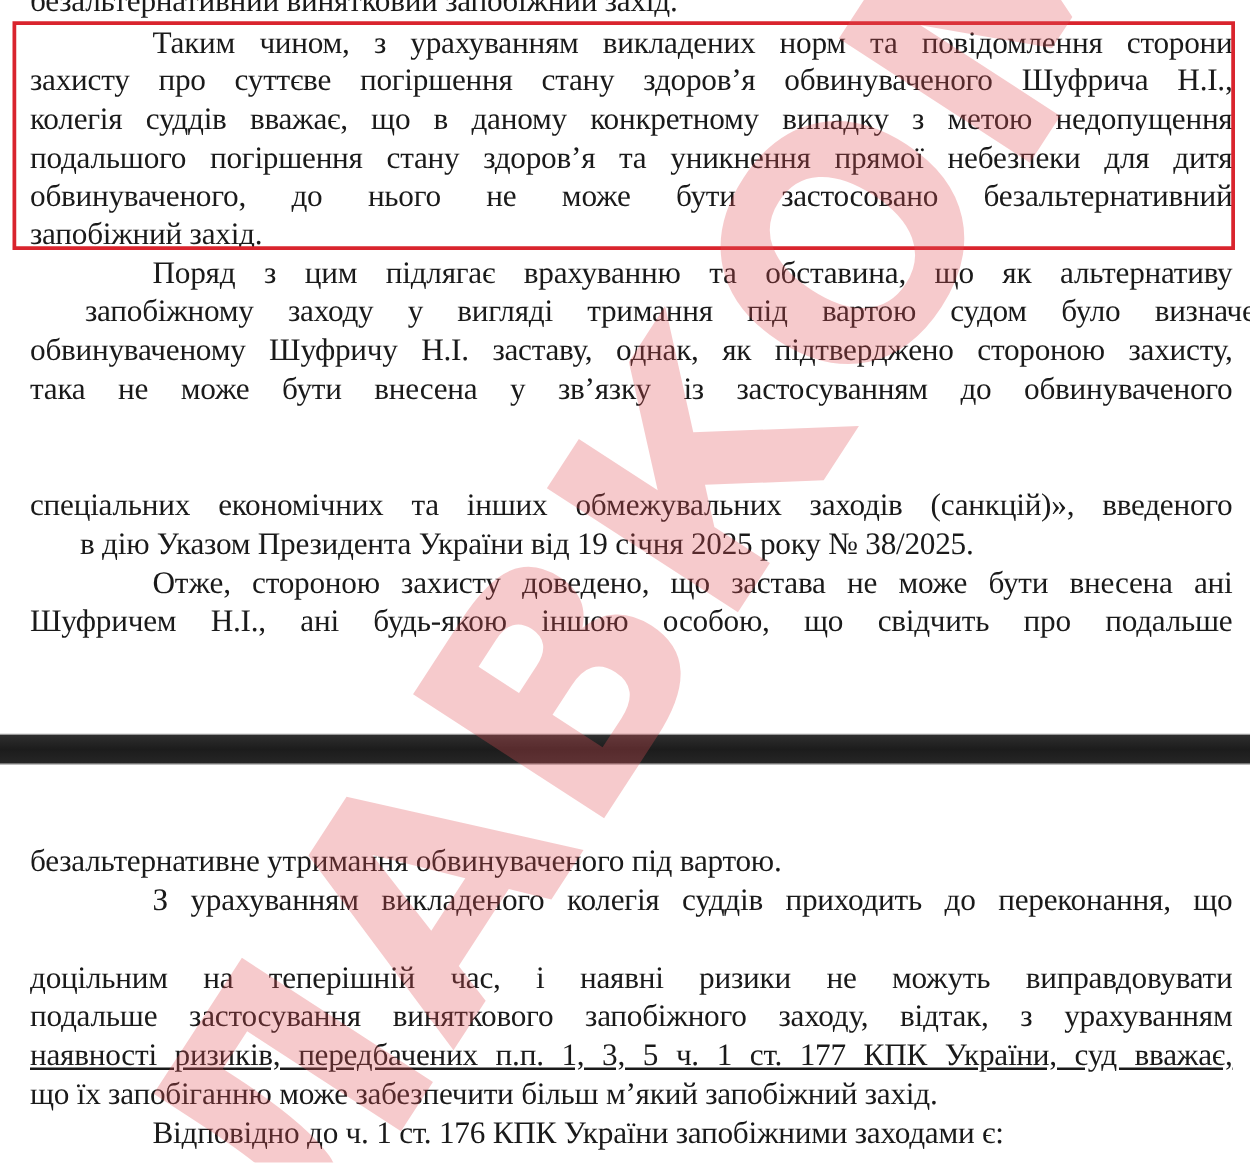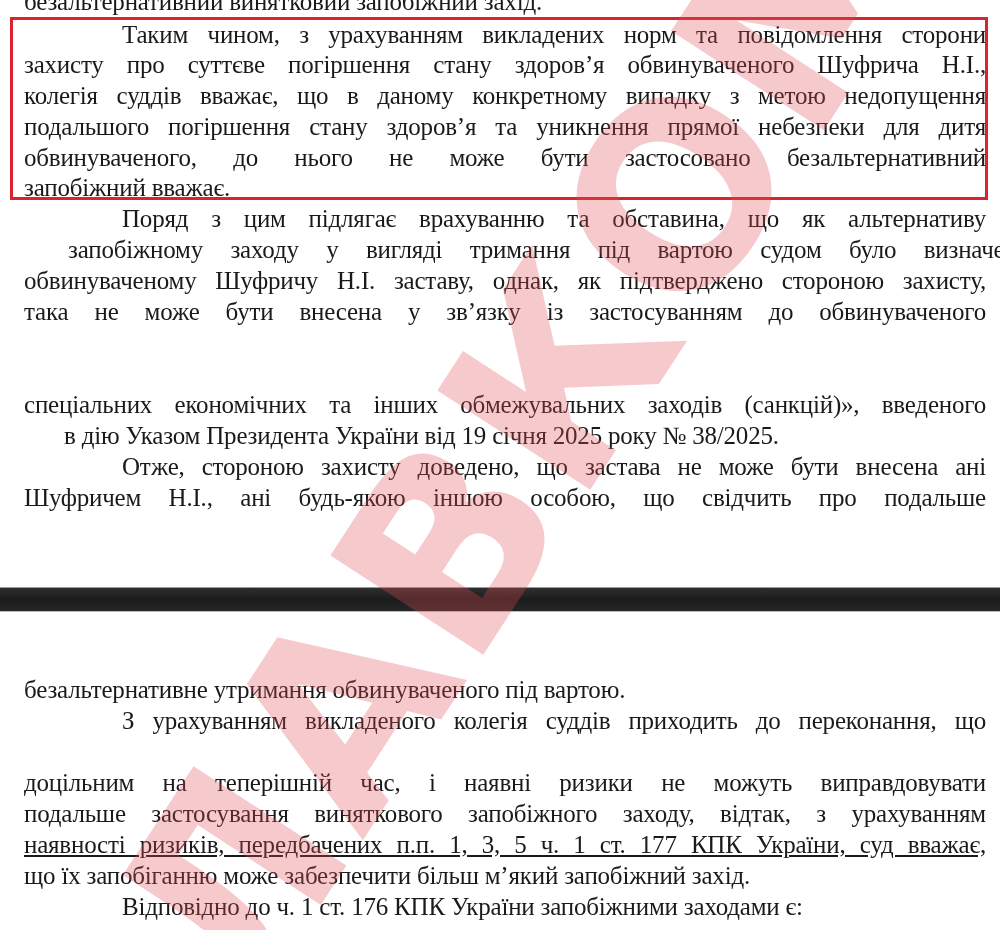--- a/index.html
+++ b/index.html
@@ -99,21 +99,21 @@
 <body>
 
 <div class="page page-top">
   <div class="line cut-top">безальтернативний винятковий запобіжний захід.</div>
 
   <div class="line justify indent" style="top:20px;">Таким чином, з урахуванням викладених норм та повідомлення сторони</div>
   <div class="line justify" style="top:50px;">захисту про суттєве погіршення стану здоров’я обвинуваченого Шуфрича Н.І.,</div>
   <div class="line justify" style="top:81px;">колегія суддів вважає, що в даному конкретному випадку з метою недопущення</div>
   <div class="line justify" style="top:112px;">подальшого погіршення стану здоров’я та уникнення прямої небезпеки для дитя</div>
   <div class="line justify" style="top:143px;">обвинуваченого, до нього не може бути застосовано безальтернативний</div>
-  <div class="line last" style="top:173px;">запобіжний вважає.</div>
+  <div class="line last" style="top:173px;">запобіжний захід.</div>
 
   <div class="line justify indent" style="top:204px;">Поряд з цим підлягає врахуванню та обставина, що як альтернативу</div>
   <div class="line justify" style="top:235px;margin-left:44px;">запобіжному заходу у вигляді тримання під вартою судом було визначено</div>
   <div class="line justify" style="top:266px;">обвинуваченому Шуфричу Н.І. заставу, однак, як підтверджено стороною захисту,</div>
   <div class="line justify" style="top:297px;">така не може бути внесена у зв’язку із застосуванням до обвинуваченого</div>
   <div class="line justify" style="top:390px;">спеціальних економічних та інших обмежувальних заходів (санкцій)», введеного</div>
   <div class="line last" style="top:421px;margin-left:40px;">в дію Указом Президента України від 19 січня 2025 року № 38/2025.</div>
 
   <div class="line justify indent" style="top:452px;">Отже, стороною захисту доведено, що застава не може бути внесена ані</div>
   <div class="line justify" style="top:483px;">Шуфричем Н.І., ані будь-якою іншою особою, що свідчить про подальше</div>

